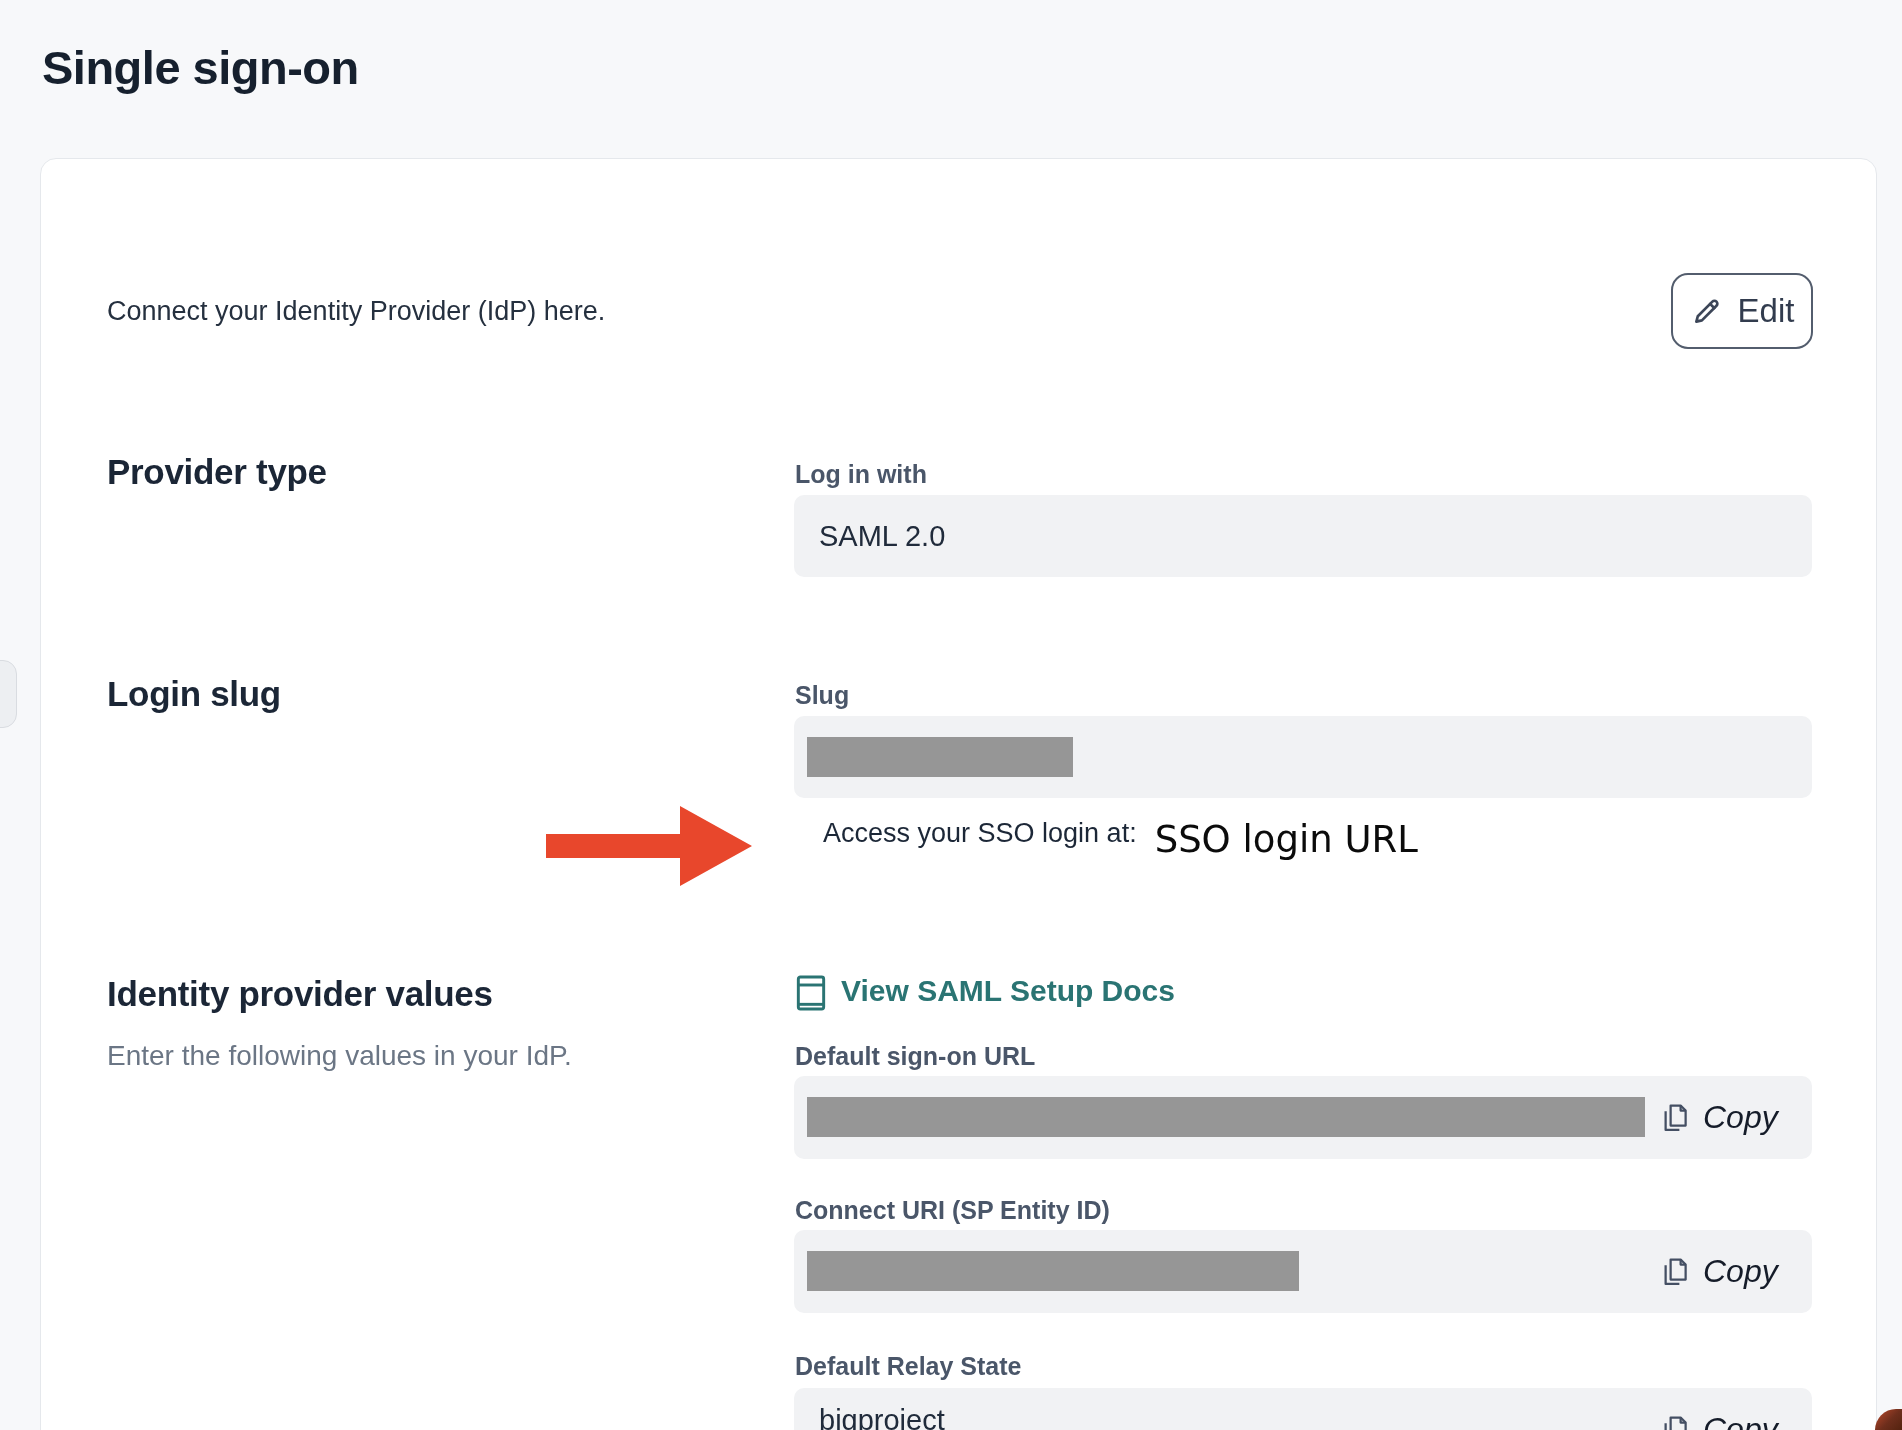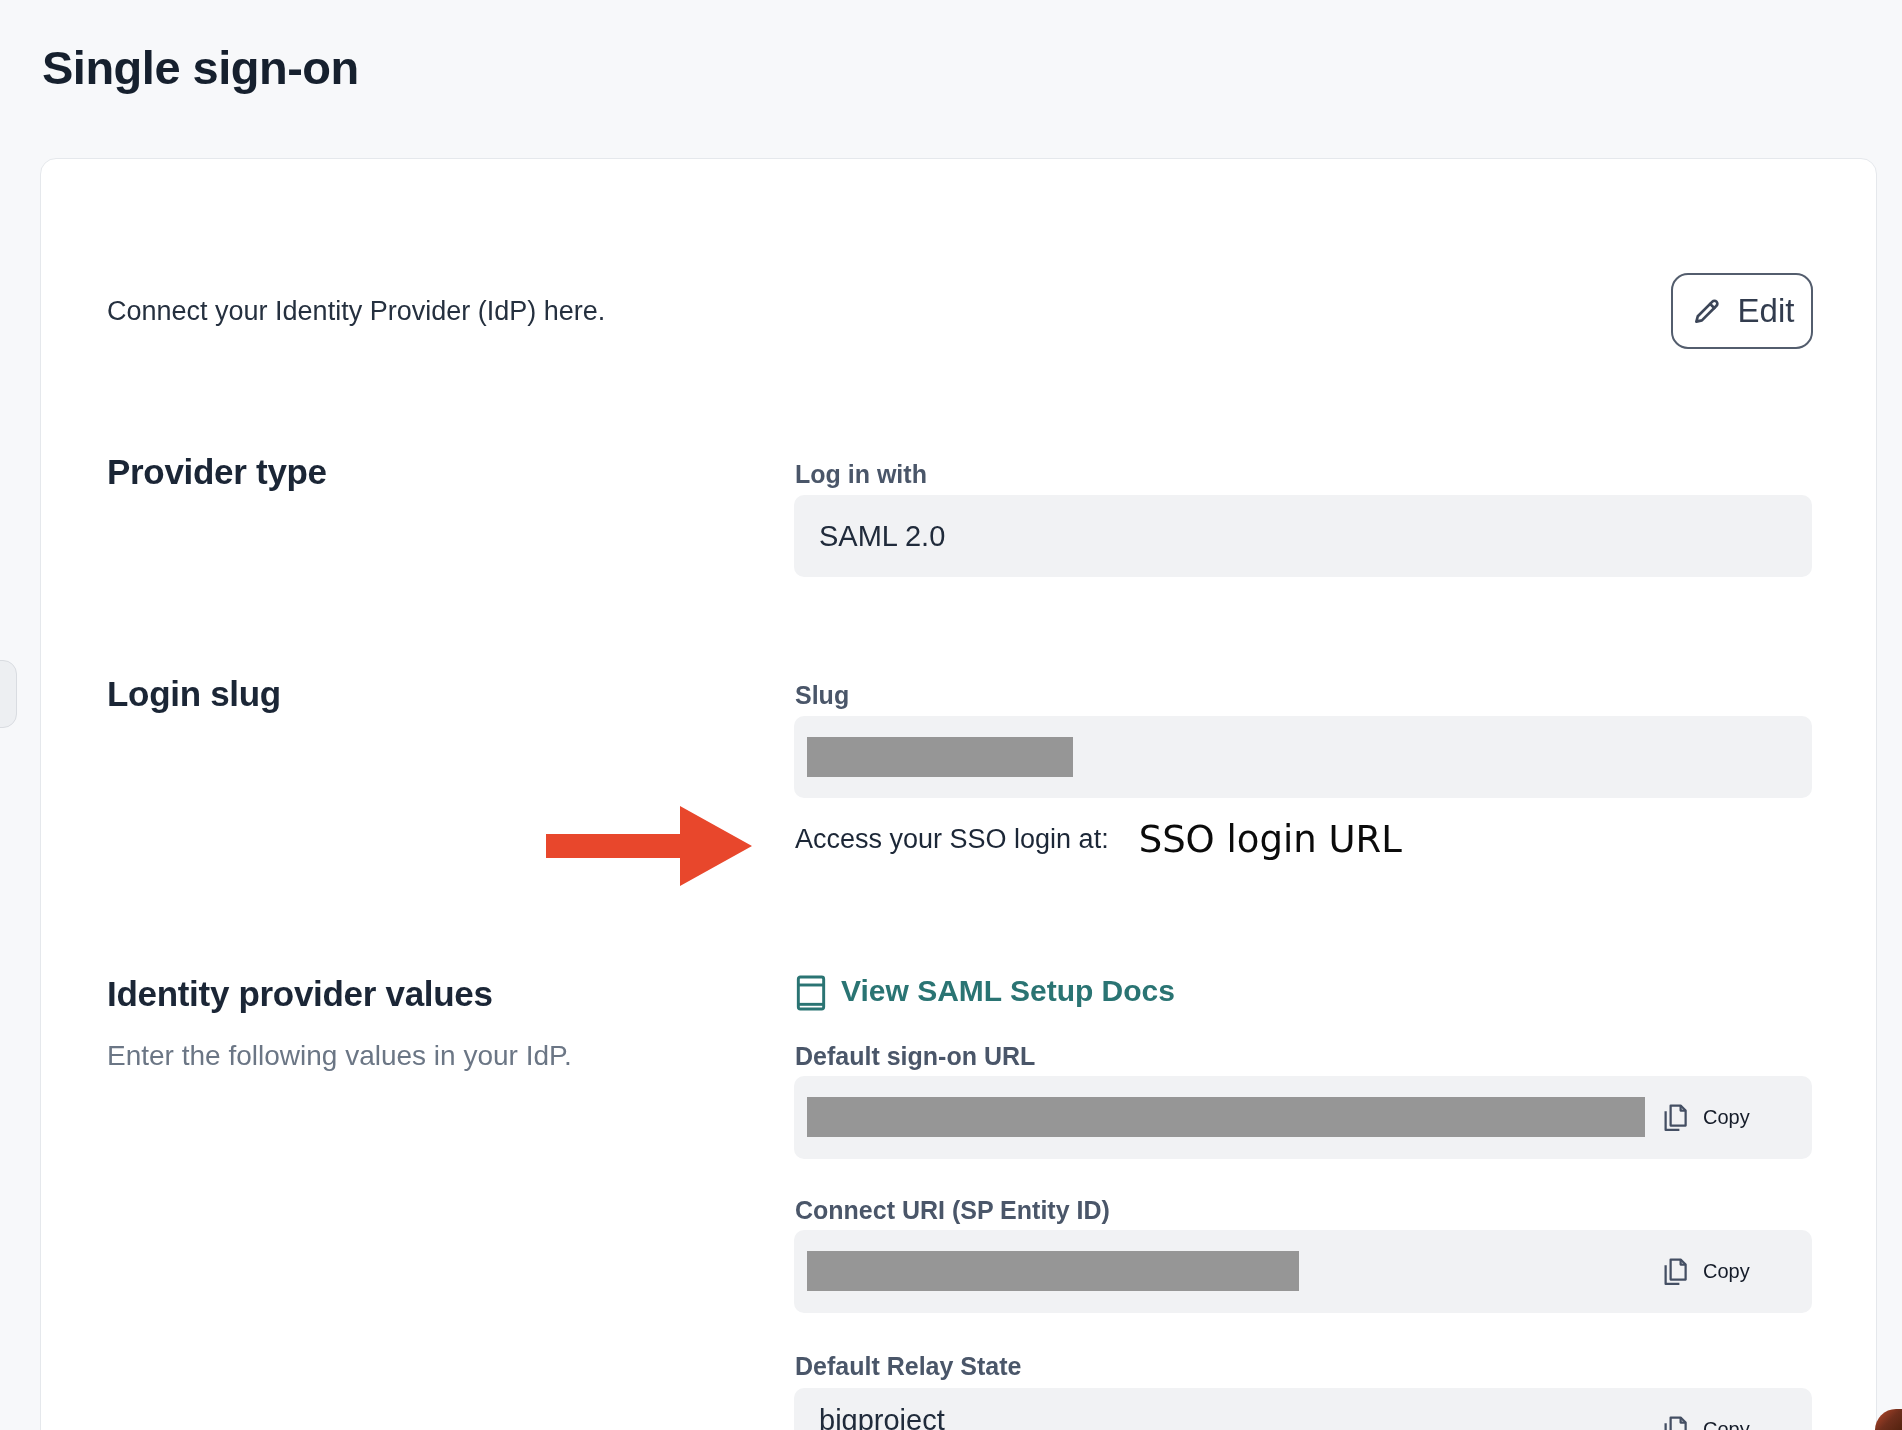--- a/index.html
+++ b/index.html
@@ -78,25 +78,25 @@
   .redacted-bar {
     position: absolute; left: 13px; top: 21px;
     height: 40px; background: #969696;
   }
 
   .copy-button {
     position: absolute; left: 866px; top: 0; height: 100%;
     display: flex; align-items: center; gap: 13px;
     cursor: pointer;
   }
-  .copy-button .copy-label { font-size: 20px; color: #151c29; }
+  .copy-button .copy-label { font-size: 32px; color: #151c29; font-style: italic; }
 
   .access-row {
-    left: 795px; top: 818px;
-    display: flex; align-items: center; gap: 30px;
+    left: 823px; top: 818px;
+    display: flex; align-items: flex-start; gap: 18px;
     white-space: nowrap;
   }
   .access-label { font-size: 27px; color: #1c2737; }
   .access-value {
     font-family: "DejaVu Sans", sans-serif;
     font-size: 37px; color: #0b0b0b;
   }
 
   .docs-link {
     left: 795px; top: 974px;

